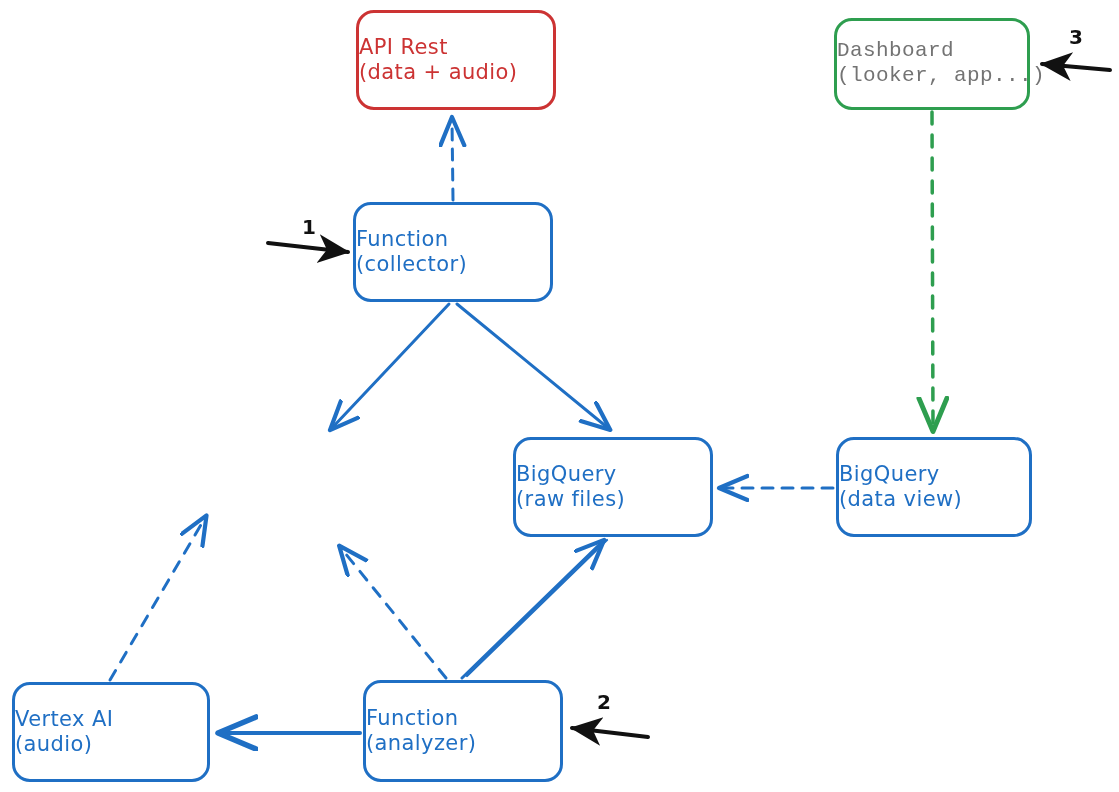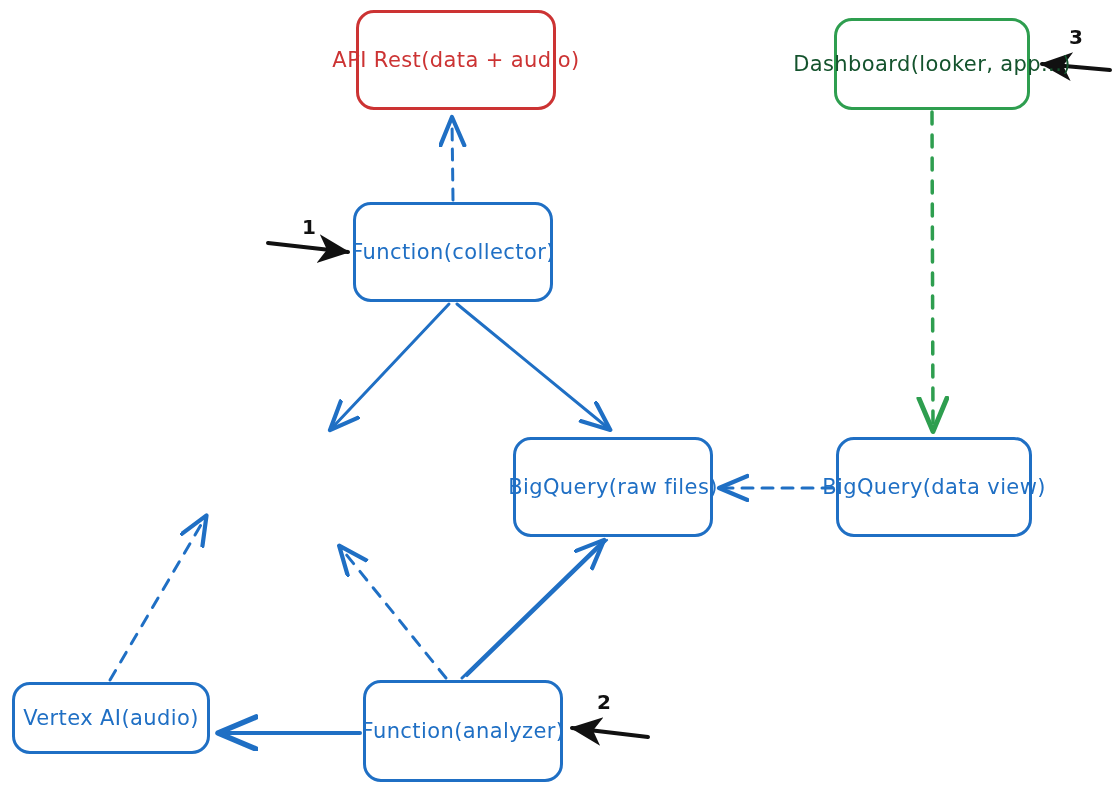--- a/index.html
+++ b/index.html
@@ -23,33 +23,34 @@
     height: 792px;
     pointer-events: none;
   }
   .node {
     position: absolute;
     box-sizing: border-box;
     border: 3px solid #1f6fc4;
     border-radius: 18px;
     background: #ffffff;
     display: flex;
-    flex-direction: row;
-    align-items: center;
+    flex-direction: column;
+    align-items: flex-start;
     justify-content: center;
     color: #1f6fc4;
     z-index: 3;
   }
   .node.red {
     border-color: #cc3333;
     color: #cc3333;
   }
   .node.green {
     border-color: #2e9e4f;
-    color: #14532d;
+    color: #737373;
+    font-family: Liberation Mono, monospace;
   }
   .node-title {
     font-size: 21px;
     line-height: 1.18;
     letter-spacing: 0.4px;
     white-space: nowrap;
   }
   .node-sub {
     font-size: 21px;
     line-height: 1.18;
@@ -149,21 +150,21 @@
   <div class="node" style="left:513px; top:437px; width:200px; height:100px;">
     <div class="node-title">BigQuery</div>
     <div class="node-sub">(raw files)</div>
   </div>
 
   <div class="node" style="left:836px; top:437px; width:196px; height:100px;">
     <div class="node-title">BigQuery</div>
     <div class="node-sub">(data view)</div>
   </div>
 
-  <div class="node" style="left:12px; top:682px; width:198px; height:72px;">
+  <div class="node" style="left:12px; top:682px; width:198px; height:100px;">
     <div class="node-title">Vertex AI</div>
     <div class="node-sub">(audio)</div>
   </div>
 
   <div class="node" style="left:363px; top:680px; width:200px; height:102px;">
     <div class="node-title">Function</div>
     <div class="node-sub">(analyzer)</div>
   </div>
 
   <div class="step-label" style="left:302px; top:215px;">1</div>

